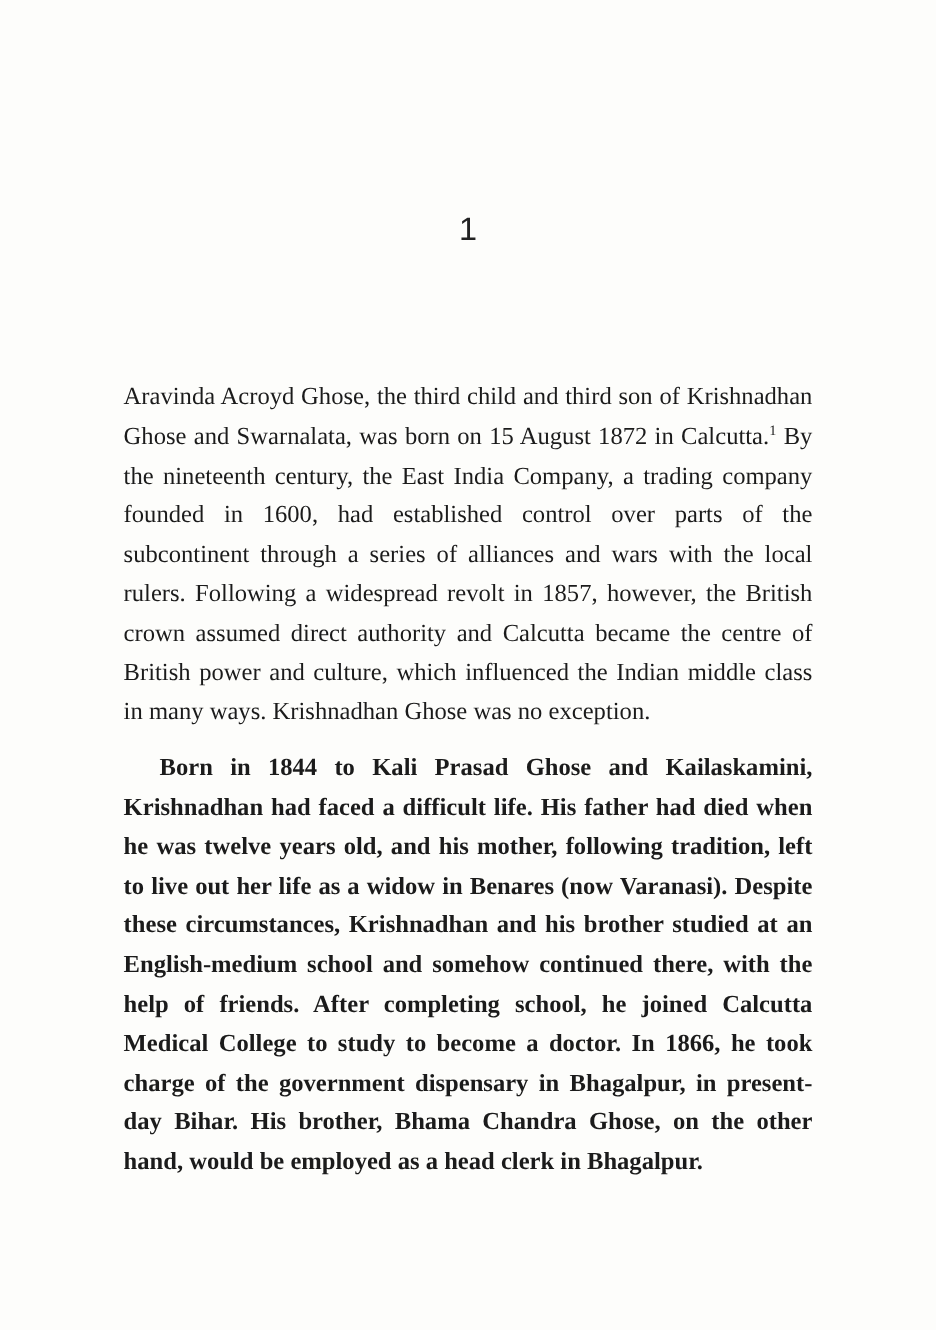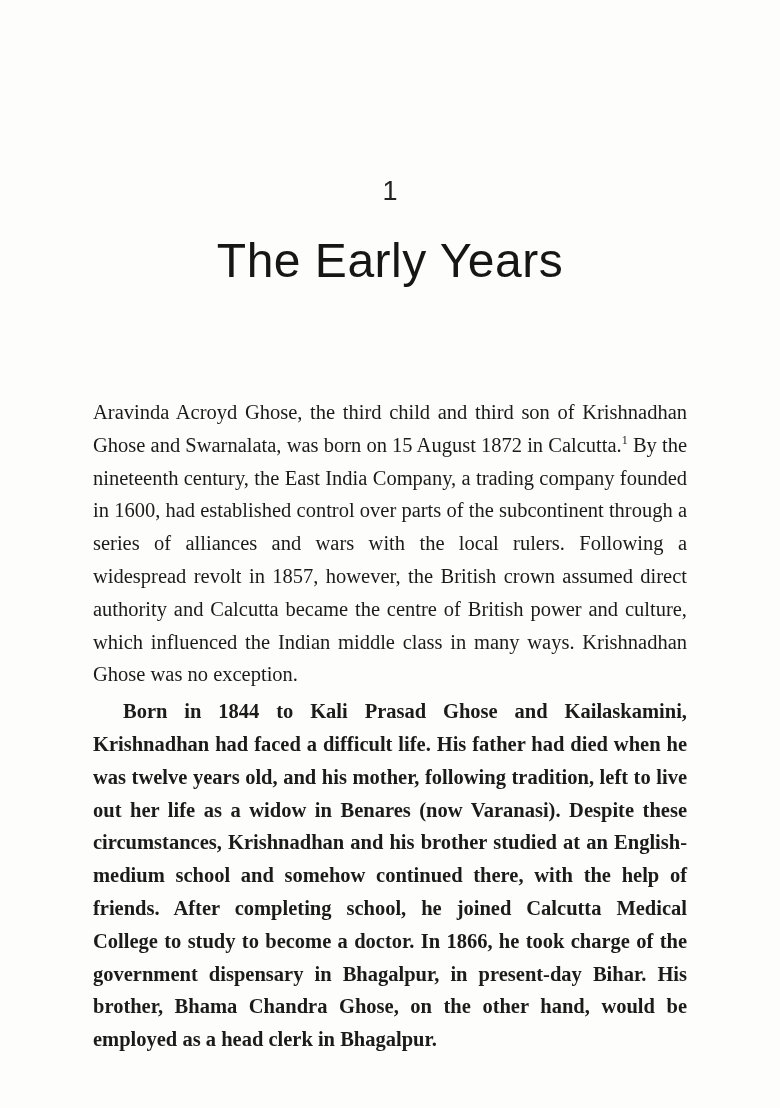--- a/index.html
+++ b/index.html
@@ -36,40 +36,39 @@
   }
   .body-block {
     margin: 108px 89px 0 89px;
     font-family: "Liberation Serif", serif;
     font-size: 20.5px;
     line-height: 32.8px;
     text-align: justify;
     color: #1b1b1b;
   }
   .para {
-    margin: 4px;
+    margin: 14px;
   }
   .para + .para {
     text-indent: 30px;
     font-weight: bold;
   }
   .footnote-ref {
     font-size: 12px;
     vertical-align: super;
     line-height: 0;
   }
 </style>
 </head>
 <body>
 
 <div class="page">
 
   <div class="chapter-number">1</div>
 
-  <h1 class="chapter-title">The Early Years</h1>
 
   <div class="body-block">
 
     <p class="para"><span>Aravinda Acroyd Ghose, the third child and third son of Krishnadhan Ghose and Swarnalata, was born on 15 August 1872 in Calcutta.</span><sup class="footnote-ref">1</sup><span> By the nineteenth century, the East India Company, a trading company founded in 1600, had established control over parts of the subcontinent through a series of alliances and wars with the local rulers. Following a widespread revolt in 1857, however, the British crown assumed direct authority and Calcutta became the centre of British power and culture, which influenced the Indian middle class in many ways. Krishnadhan Ghose was no exception.</span></p>
 
     <p class="para">Born in 1844 to Kali Prasad Ghose and Kailaskamini, Krishnadhan had faced a difficult life. His father had died when he was twelve years old, and his mother, following tradition, left to live out her life as a widow in Benares (now Varanasi). Despite these circumstances, Krishnadhan and his brother studied at an English-medium school and somehow continued there, with the help of friends. After completing school, he joined Calcutta Medical College to study to become a doctor. In 1866, he took charge of the government dispensary in Bhagalpur, in present-day Bihar. His brother, Bhama Chandra Ghose, on the other hand, would be employed as a head clerk in Bhagalpur.</p>
 
   </div>
 
 </div>

